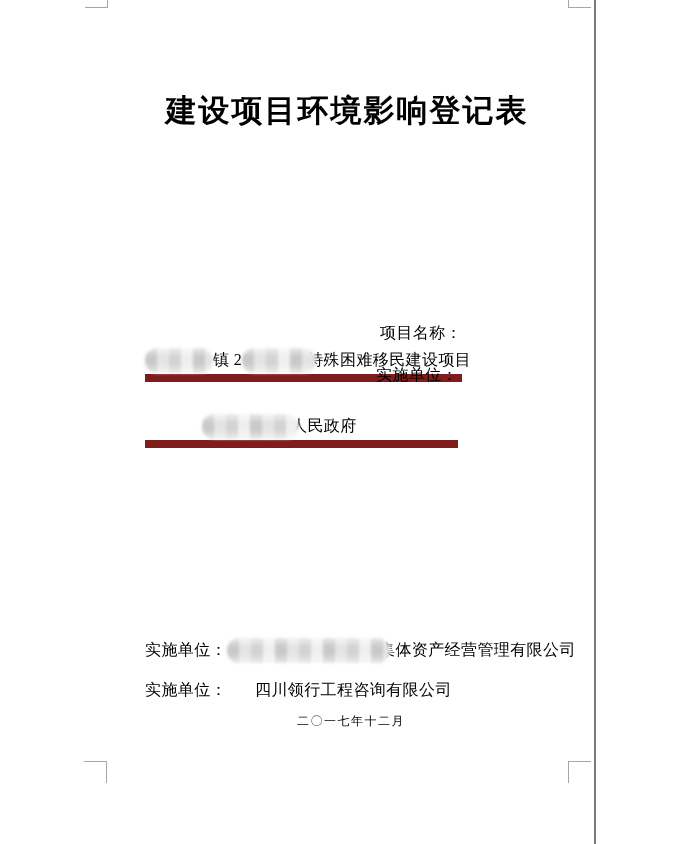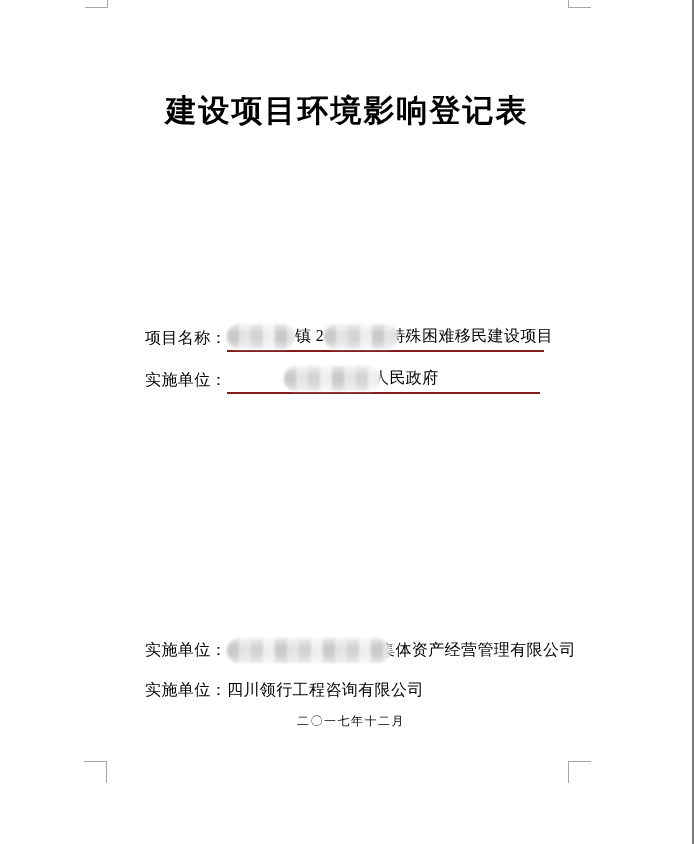--- a/index.html
+++ b/index.html
@@ -2,21 +2,21 @@
 <html><head>
 <meta charset="utf-8">
 <style>
   html, body {
     margin: 0;
     padding: 0;
     background: #ffffff;
   }
   .page {
     position: relative;
-    width: 694px;
+    width: 596px;
     height: 844px;
     background: #ffffff;
     overflow: hidden;
     font-family: "Liberation Serif", "DejaVu Serif", serif;
     color: #000000;
   }
 
   
   .right-edge {
     position: absolute;
@@ -49,35 +49,36 @@
   }
 
   .field-line {
     position: absolute;
     left: 145px;
     display: flex;
     align-items: flex-end;
     white-space: nowrap;
     font-size: 16px;
     letter-spacing: 0.4px;
+    flex-direction: column;
   }
   .line-project      { top: 323px; }
   .line-construction { top: 365px; }
 
   .field-label { flex: none; padding-bottom: 3px; }
 
   .uline-value {
     display: flex;
     align-items: center;
     height: 27px;
-    border-bottom: 2px solid #7f1d1d;
+    border-bottom: 8px solid #7f1d1d;
     position: relative;
   }
   .uline-project      { width: 317px; }
-  .uline-construction { width: 313px; }
+  .uline-construction { width: 313px; margin-top: 24px; }
 
   .frag { position: relative; z-index: 1; }
 
   
   .mosaic {
     flex: none;
     display: inline-block;
     height: 25px;
     border-radius: 12px;
     position: relative;
@@ -99,21 +100,21 @@
     left: 145px;
     display: flex;
     align-items: center;
     white-space: nowrap;
     font-size: 16px;
     letter-spacing: 0.4px;
     height: 26px;
   }
   .line-impl { top: 637px; justify-content: space-between; }
   .line-comp { top: 677px; }
-  .comp-value { margin-left: 0; }
+  .comp-value { margin-left: 28px; }
 
   .date-line {
     position: absolute;
     left: 145px; top: 713px;
     width: 412px;
     text-align: center;
     font-size: 12px;
     letter-spacing: 1.5px;
     white-space: nowrap;
   }

